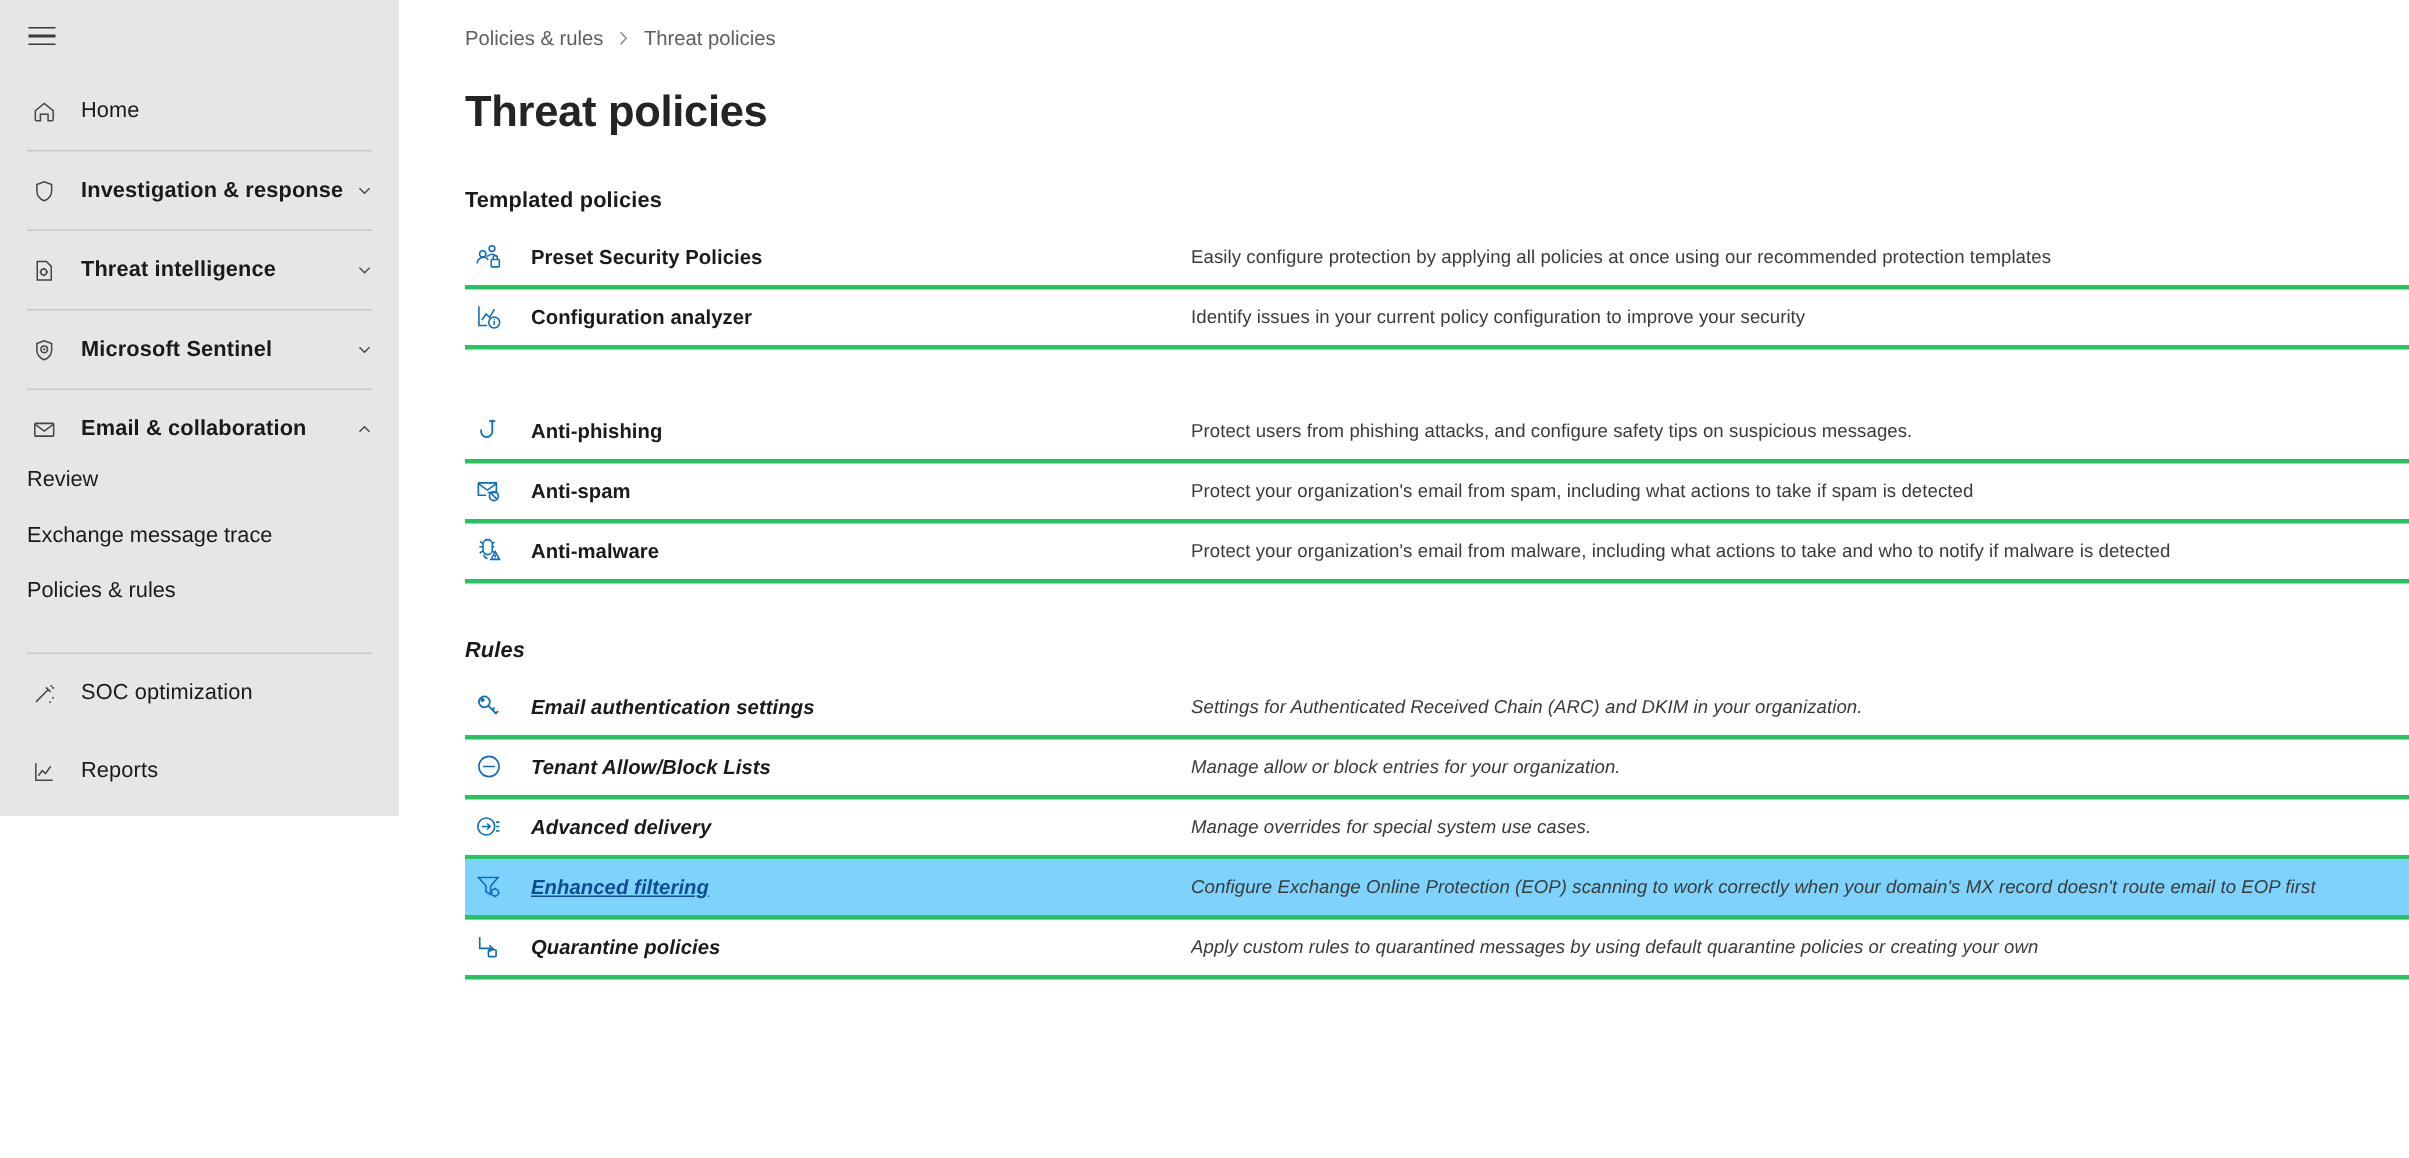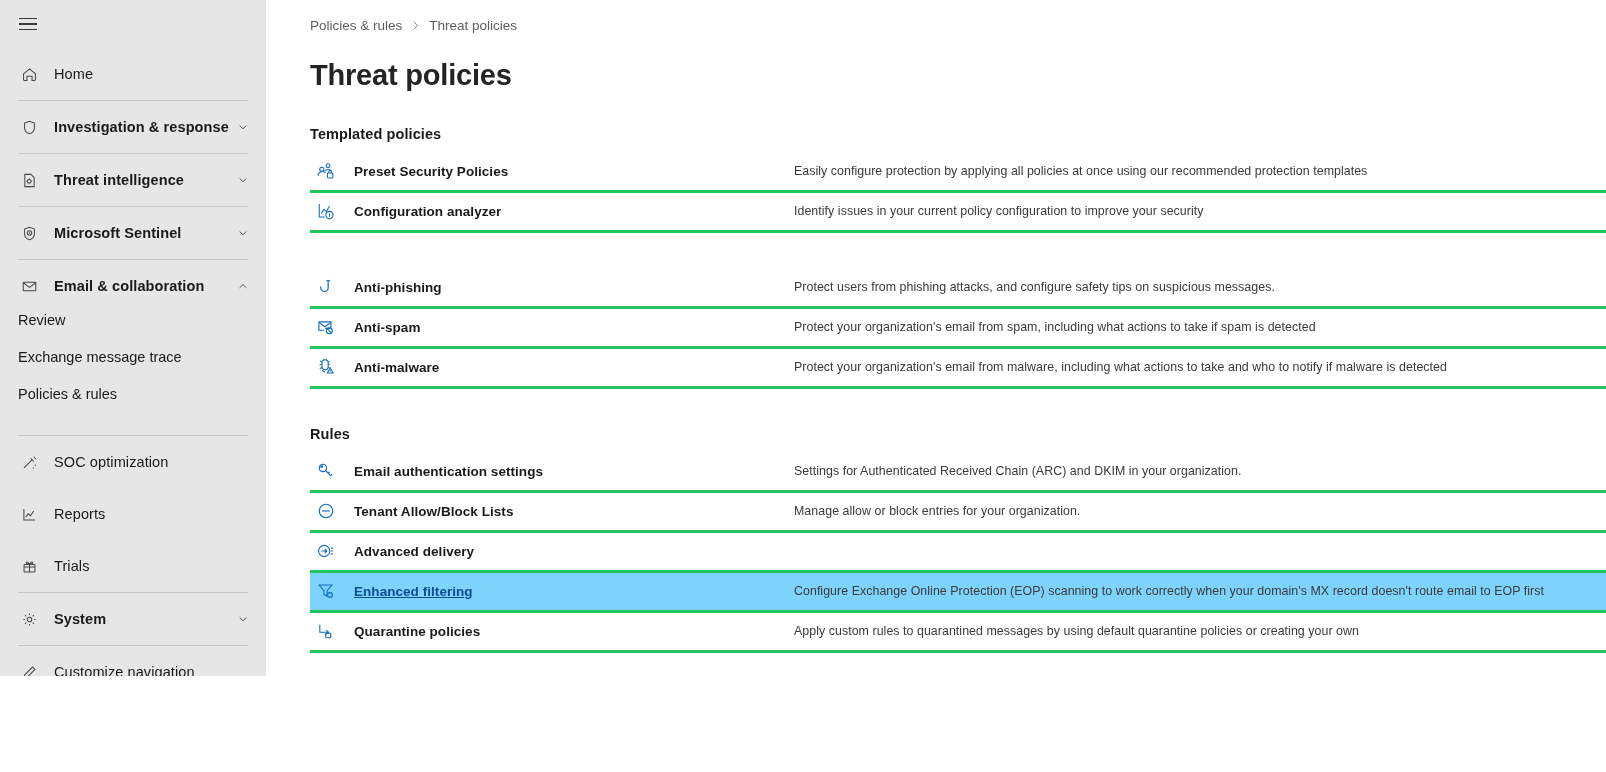--- a/index.html
+++ b/index.html
@@ -15,21 +15,21 @@
     position: relative;
     width: 1606px; height: 772px;
     display: flex;
     background: #ffffff;
   }
 
   
   #sidebar {
     width: 266px;
     min-width: 266px;
-    height: 676px;
+    height: 544px;
     background: #e6e6e6;
     position: relative;
     overflow: hidden;
   }
   .hamburger-wrap {
     height: 48px;
     display: flex;
     align-items: center;
     padding-left: 19px;
   }
@@ -126,21 +126,21 @@
   .section-head {
     padding-left: 44px;
     font-size: 14.5px;
     font-weight: bold;
     color: #1b1a19;
     letter-spacing: 0.1px;
     margin-top: 13px;
   }
   .sec-templated { margin-top: 34px; }
   .sec-policies  { margin-top: 36px; }
-  .sec-rules     { margin-top: 37px; }
+  .sec-rules     { margin-top: 37px; font-style: italic; }
 
   .rows { margin-top: 11px; }
 
   .row {
     display: flex;
     align-items: center;
     height: 40px;
     margin-left: 44px;
     padding-right: 0;
     border-bottom: 3px solid #22c55e;
@@ -466,20 +466,21 @@
 
         <div class="row">
           <span class="r-icon">
             <svg width="20" height="20" viewBox="0 0 22 22" fill="none" stroke="currentColor" stroke-width="1.2">
               <circle cx="9" cy="11" r="6.2"></circle>
               <path d="M5.8 11h5.4M9.6 8.8 11.8 11l-2.2 2.2"></path>
               <path d="M16.2 7.8h2.4M16.2 11h2.4M16.2 14.2h2.4"></path>
             </svg>
           </span>
           <span class="r-name">Advanced delivery</span>
+          <span class="r-desc">Manage overrides for special system use cases.</span>
         </div>
 
         <div class="row highlight">
           <span class="r-icon">
             <svg width="20" height="20" viewBox="0 0 22 22" fill="none" stroke="currentColor" stroke-width="1.2">
               <path d="M3.4 4.4h14.2l-5.4 6.2v6.2l-3.4-2v-4.2L3.4 4.4z"></path>
               <circle cx="15.4" cy="15.4" r="2.6"></circle>
               <path d="M15.4 12v1M15.4 17.8v1M18.8 15.4h-1M13 15.4h-1"></path>
             </svg>
           </span>

